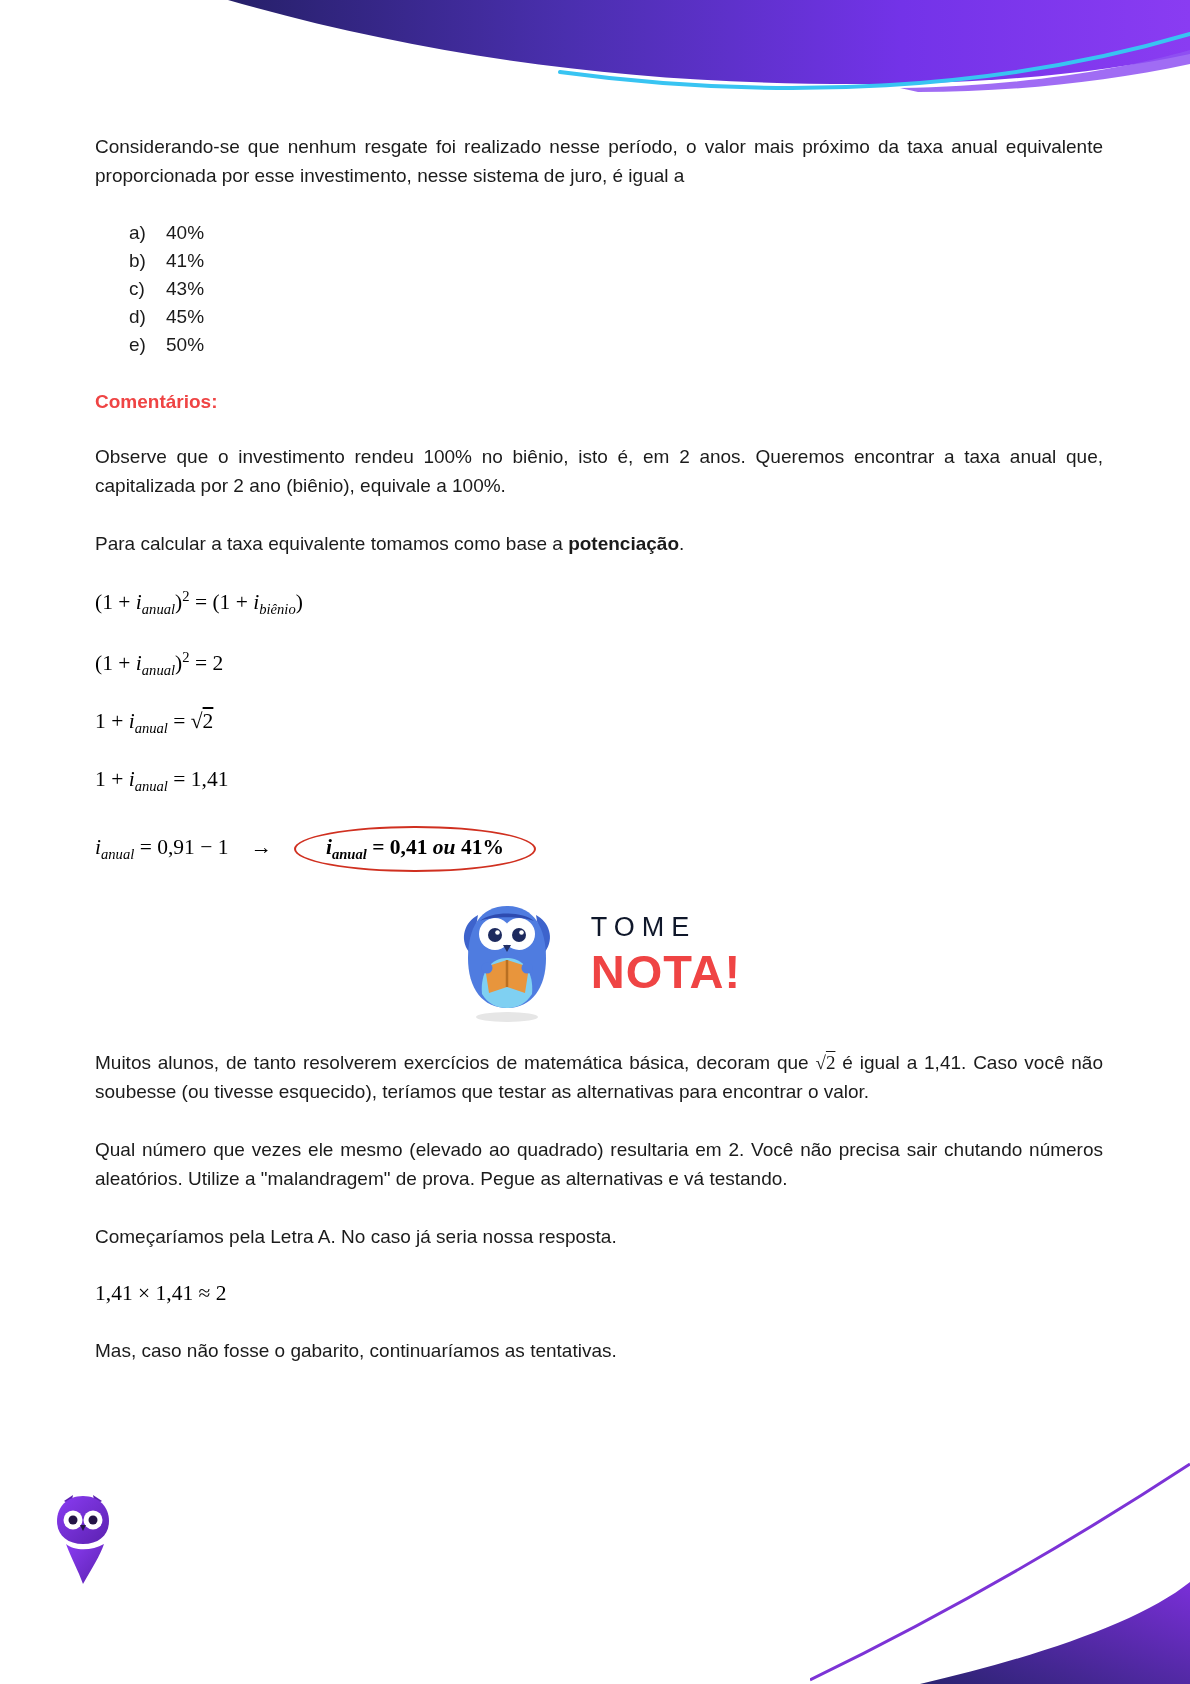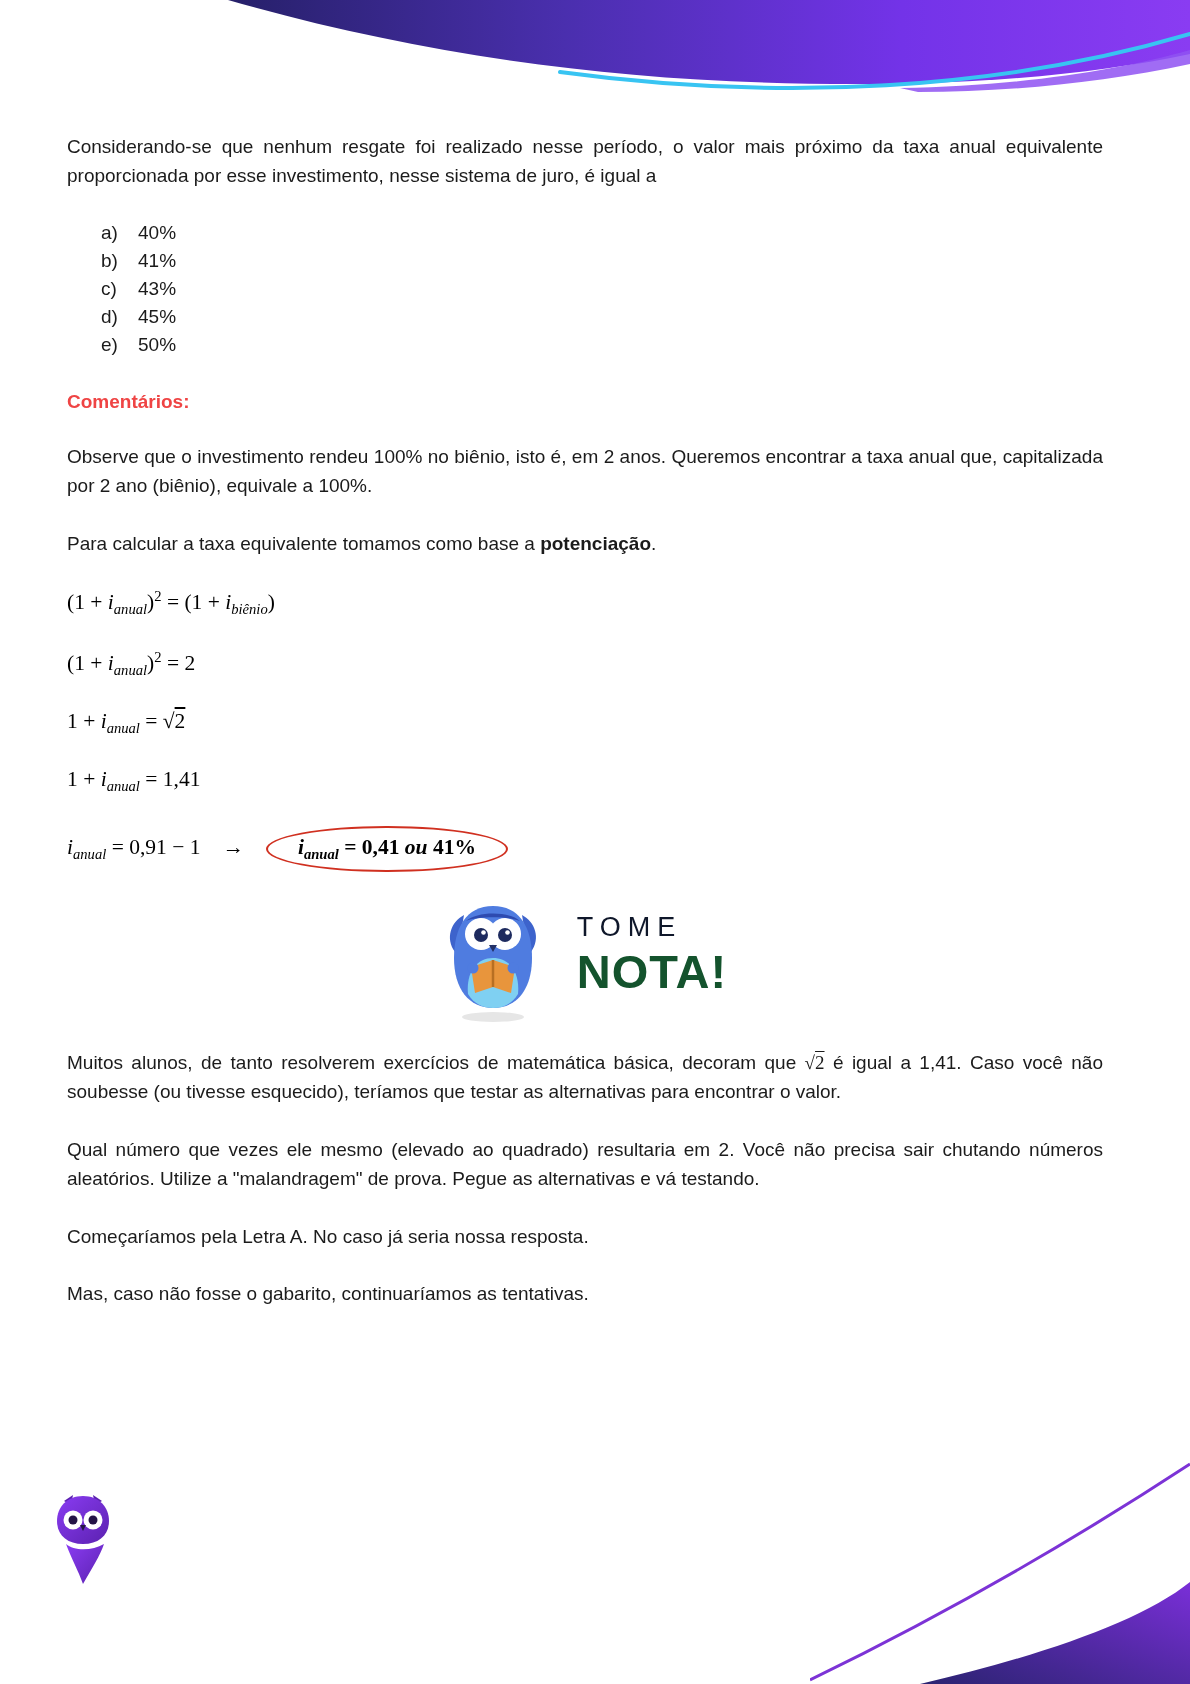--- a/index.html
+++ b/index.html
@@ -5,21 +5,21 @@
   * { margin:0; padding:0; box-sizing:border-box; }
   html,body { background:#ffffff; }
   .page {
     position:relative; width:1190px; height:1684px; background:#fff; overflow:hidden;
     font-family:"Liberation Sans","DejaVu Sans",sans-serif; font-size:19px; color:#1b1b1b;
   }
   .top-banner { position:absolute; top:0; left:0; display:block; }
   .corner-deco { position:absolute; right:0; bottom:0; display:block; }
   .brand-logo { position:absolute; left:54px; bottom:98px; display:block; }
 
-  .content { position:relative; padding:132px 87px 0 67px; z-index:2; }
+  .content { position:relative; padding:132px 87px 0 67px; z-index:2;margin-left:28px; }
 
   .para { line-height:1.55; margin-bottom:28px; }
   .justify { text-align:justify; }
 
   .options { list-style:none; margin:2px 0 32px 34px; }
   .options li { display:flex; line-height:28px; }
   .opt-letter { width:37px; }
 
   .comments-heading { color:#ef4444; font-weight:bold; font-size:19px; margin-bottom:29px; }
 
@@ -35,21 +35,21 @@
   .sqrt .rad { text-decoration:overline; }
   .eq-arrow { display:inline-block; margin:0 22px; }
   .eq-circle {
     display:inline-block; border:2.5px solid #d03020; border-radius:50%;
     padding:7px 30px;
   }
   .eq-answer-row { margin:24px 0 16px 0; }
 
   .mascot { display:flex; align-items:center; justify-content:center; gap:16px; margin:8px 0 24px 0; }
   .mascot-text .tome { font-size:27px; letter-spacing:7px; color:#0f172a; }
-  .mascot-text .nota { font-size:47px; font-weight:800; color:#14532d; letter-spacing:1px; margin-top:1px; }
+  .mascot-text .nota { font-size:47px; font-weight:800; color:#ef4444; letter-spacing:1px; margin-top:1px; }
 </style>
 </head>
 <body>
 
 <div class="page">
 
   <svg class="top-banner" width="1190" height="110" viewBox="0 0 1190 110">
     <defs>
       <linearGradient id="topGrad" x1="0" y1="0" x2="1" y2="0">
         <stop offset="0" stop-color="#262069"></stop>
@@ -130,20 +130,21 @@
         <div class="nota">NOTA!</div>
       </div>
     </div>
 
     <p class="para justify"><span>Muitos alunos, de tanto resolverem exercícios de matemática básica, decoram que </span><span class="sqrt">√<span class="rad">2</span></span><span> é igual a 1,41. Caso você não soubesse (ou tivesse esquecido), teríamos que testar as alternativas para encontrar o valor.</span></p>
 
     <p class="para justify">Qual número que vezes ele mesmo (elevado ao quadrado) resultaria em 2. Você não precisa sair chutando números aleatórios. Utilize a "malandragem" de prova. Pegue as alternativas e vá testando.</p>
 
     <p class="para">Começaríamos pela Letra A. No caso já seria nossa resposta.</p>
 
+    <div class="eq"><span>1,41 × 1,41 ≈ 2</span></div>
 
     <p class="para">Mas, caso não fosse o gabarito, continuaríamos as tentativas.</p>
 
   </div>
 
   <svg class="brand-logo" width="58" height="92" viewBox="0 0 58 92">
     <defs>
       <linearGradient id="owlGrad" x1="0" y1="0" x2="1" y2="1">
         <stop offset="0" stop-color="#8a3cf2"></stop>
         <stop offset="1" stop-color="#5b21b0"></stop>

